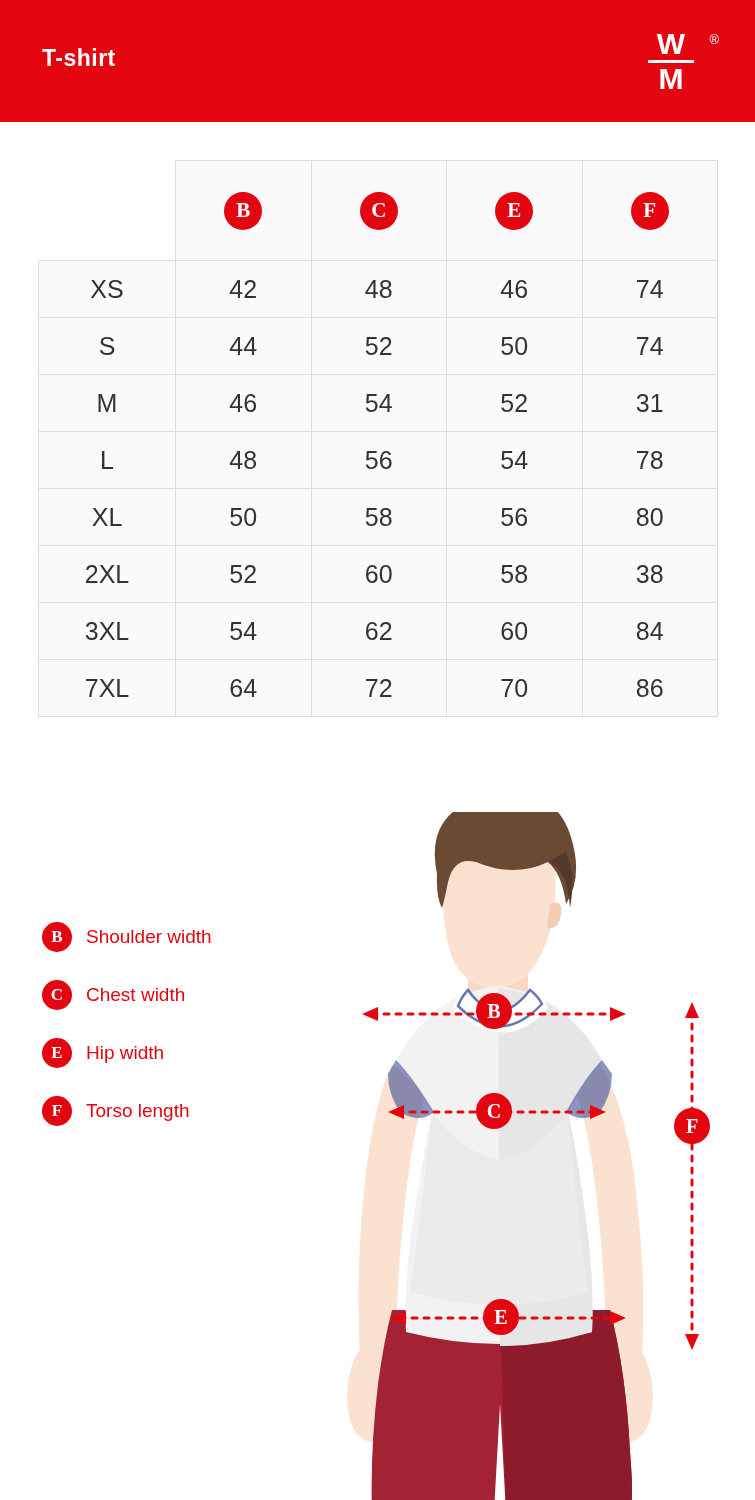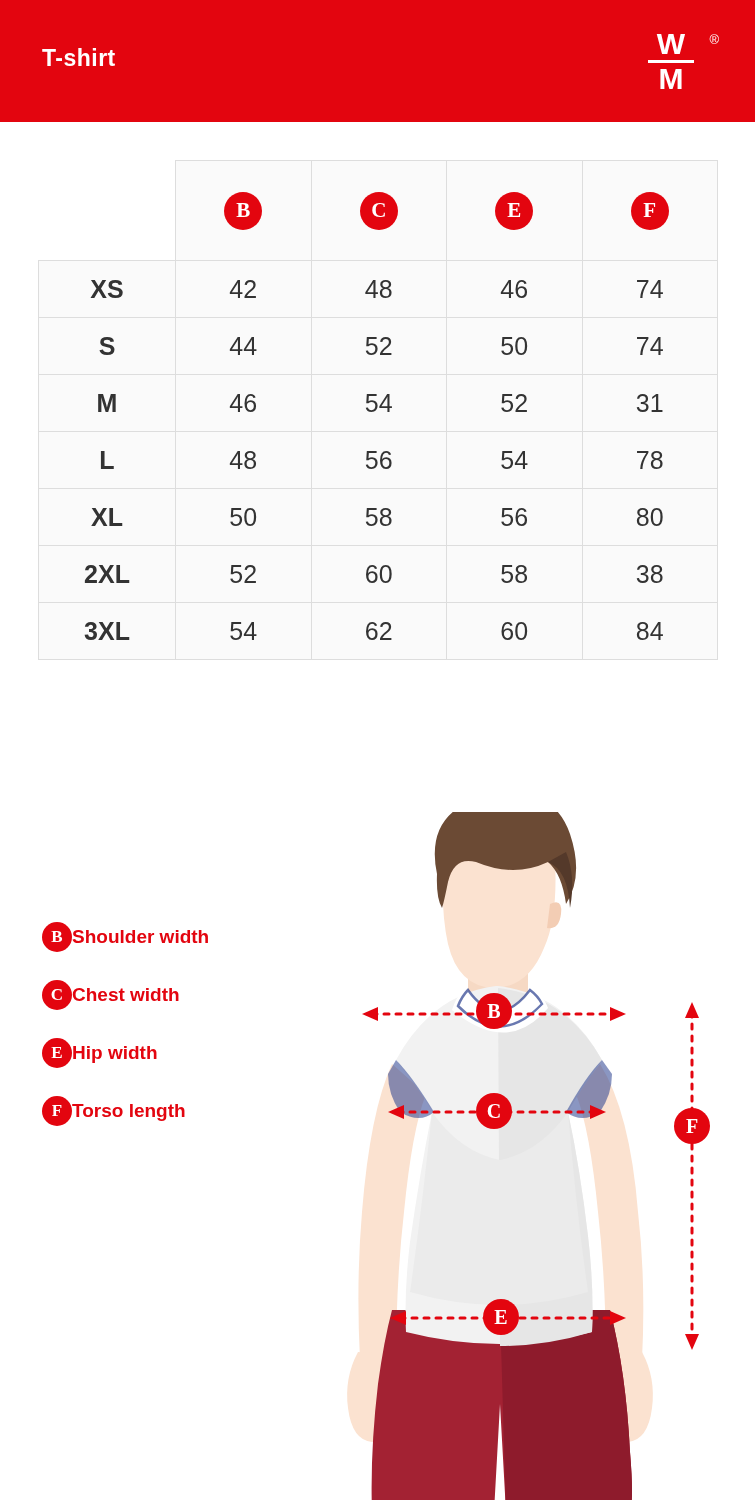--- a/index.html
+++ b/index.html
@@ -110,21 +110,21 @@
     border: none;
     background: transparent;
     height: 100px;
   }
   table.size-table tr.head-row td.hcell {
     border: 1px solid #dddddd;
     border-bottom: none;
     background: #fafafa;
   }
   td.size-label {
-    font-weight: bold;
+    font-weight: normal;
     font-size: 25px;
     color: #1a1a1a;
     width: 137px;
   }
   .badge {
     display: inline-flex;
     align-items: center;
     justify-content: center;
     width: 38px;
     height: 38px;
@@ -156,23 +156,24 @@
     height: 30px;
     border-radius: 50%;
     background: #e3050f;
     color: #ffffff;
     font-size: 17px;
     font-weight: bold;
     font-family: "Liberation Serif", serif;
     flex: 0 0 auto;
   }
   .legend-text {
+    margin-left: 14px;
     color: #e3050f;
     font-size: 19px;
-    font-weight: bold;
+    font-weight: normal;
     text-align: center;
   }
 
   
   .figure {
     position: absolute;
     left: 300px;
     top: 812px;
     width: 455px;
     height: 688px;
@@ -268,20 +269,27 @@
             <td>60</td>
             <td>58</td>
             <td>38</td>
           </tr>
           <tr>
             <td class="size-label">3XL</td>
             <td>54</td>
             <td>62</td>
             <td>60</td>
             <td>84</td>
+          </tr>
+          <tr>
+            <td class="size-label">7XL</td>
+            <td>64</td>
+            <td>72</td>
+            <td>70</td>
+            <td>86</td>
           </tr>
         </tbody>
     </table>
   </div>
 
   <div class="legend">
     <div class="legend-item">
       <span class="legend-badge">B</span>
       <span class="legend-text">Shoulder width</span>
     </div>

